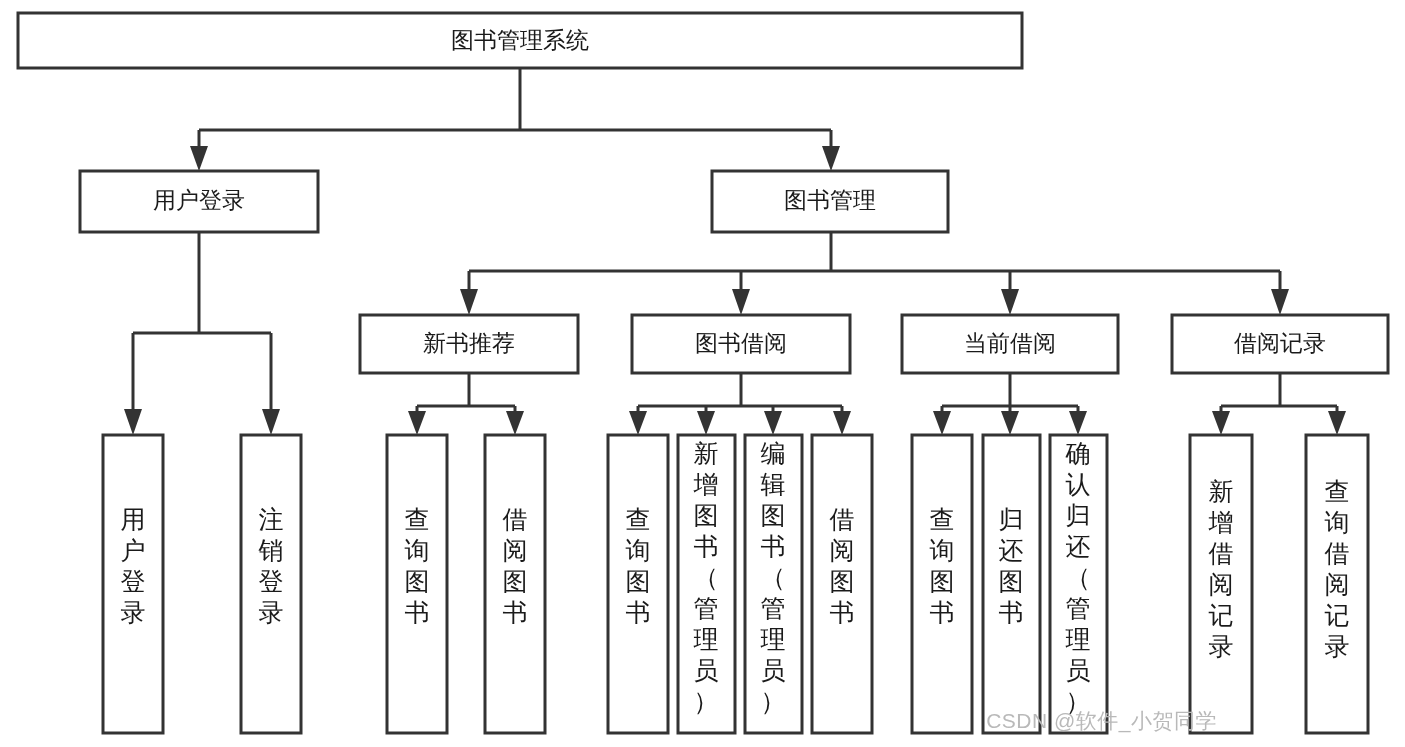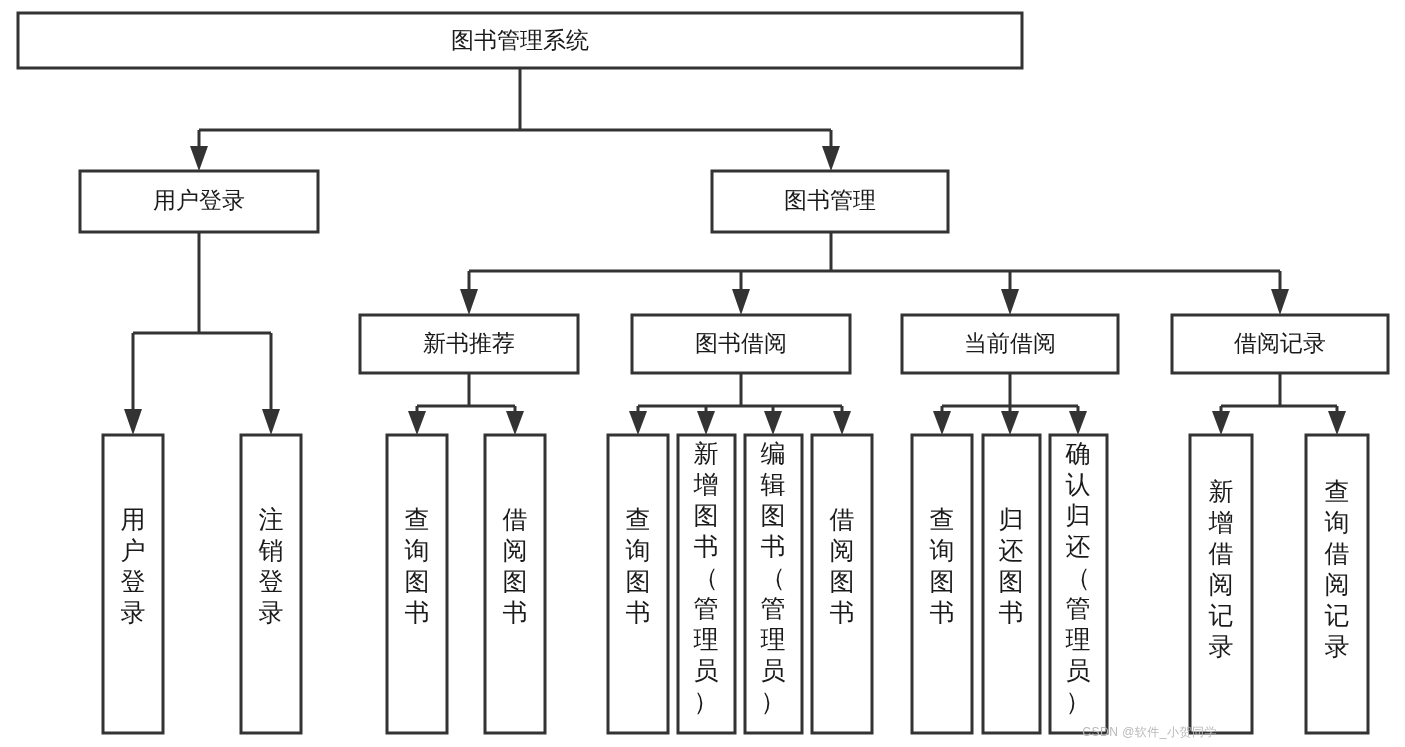--- a/index.html
+++ b/index.html
@@ -51,23 +51,23 @@
   }
   .node-label-vertical {
     fill: #1a1a1a;
     font-family: "Liberation Sans", "DejaVu Sans", sans-serif;
     font-size: 25px;
     text-anchor: middle;
   }
   .watermark {
     position: absolute;
     right: 14px;
-    bottom: 6px;
-    font-family: "Liberation Sans", "DejaVu Sans", sans-serif;
-    font-size: 12px;
+    bottom: 12px;
+    font-family: "Liberation Sans", "DejaVu Sans", sans-serif;
+    font-size: 21px;
     color: #b9b9b9;
     letter-spacing: 0.5px;
     white-space: nowrap;
     pointer-events: none;
   }
 </style>
 </head>
 <body>
 
 <div id="diagram-root">

